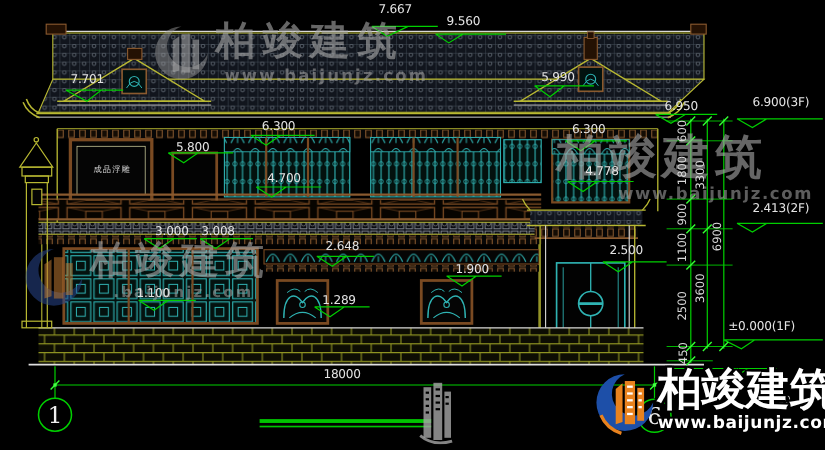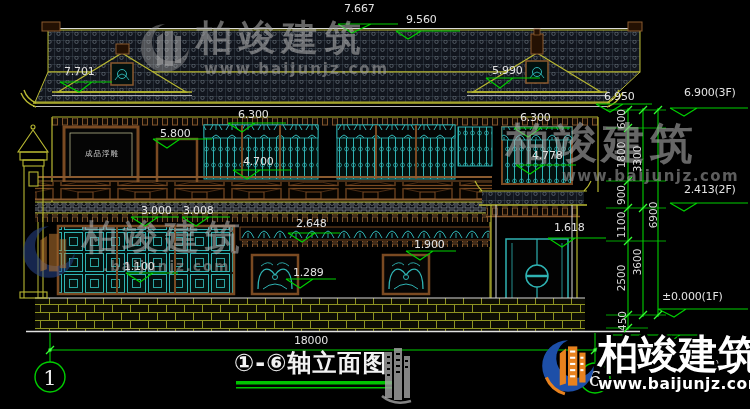--- a/index.html
+++ b/index.html
@@ -284,21 +284,21 @@
   <span class="dim" style="left:684px;top:87px">6.900(3F)</span>
   <span class="dim" style="left:238px;top:109px">6.300</span>
   <span class="dim" style="left:520px;top:112px">6.300</span>
   <span class="dim" style="left:160px;top:128px">5.800</span>
   <span class="dim" style="left:243px;top:156px">4.700</span>
   <span class="dim" style="left:532px;top:150px">4.778</span>
   <span class="dim" style="left:684px;top:184px">2.413(2F)</span>
   <span class="dim" style="left:141px;top:205px">3.000</span>
   <span class="dim" style="left:183px;top:205px">3.008</span>
   <span class="dim" style="left:296px;top:218px">2.648</span>
-  <span class="dim" style="left:554px;top:222px">1.618</span>
+  <span class="dim" style="left:554px;top:222px">2.500</span>
   <span class="dim" style="left:414px;top:239px">1.900</span>
   <span class="dim" style="left:124px;top:261px">1.100</span>
   <span class="dim" style="left:293px;top:267px">1.289</span>
   <span class="dim" style="left:662px;top:291px">±0.000(1F)</span>
   <span class="dim under" style="left:694px;top:340px">0.450</span>
   <span class="dim" style="left:294px;top:335px">18000</span>
 
   <span class="vdim" style="left:621px;top:119px">600</span>
   <span class="vdim" style="left:621px;top:155px">1800</span>
   <span class="vdim" style="left:621px;top:195px">900</span>
@@ -307,21 +307,20 @@
   <span class="vdim" style="left:622px;top:321px">450</span>
   <span class="vdim" style="left:637px;top:159px">3300</span>
   <span class="vdim" style="left:637px;top:262px">3600</span>
   <span class="vdim" style="left:653px;top:215px">6900</span>
 
   <span class="axisnum" style="left:50px;top:378px">1</span>
   <span class="axisnum" style="left:595px;top:379px">6</span>
 
   <span class="panel-label">成品浮雕</span>
 
-  <div class="drawing-title">①-⑥轴立面图</div>
 
   <div class="wm wm-top">
     <svg width="54" height="54" viewBox="0 0 54 54">
       <path d="M27,4 a24,24 0 1 0 24,24 a19,19 0 1 1 -24,-24 z" fill="rgba(160,160,160,0.45)"></path>
       <g fill="rgba(175,175,175,0.55)">
         <polygon points="19,17 25,13 25,44 19,46"></polygon>
         <rect x="27" y="11" width="8" height="35"></rect>
         <rect x="37" y="16" width="6" height="27"></rect>
       </g>
     </svg>

